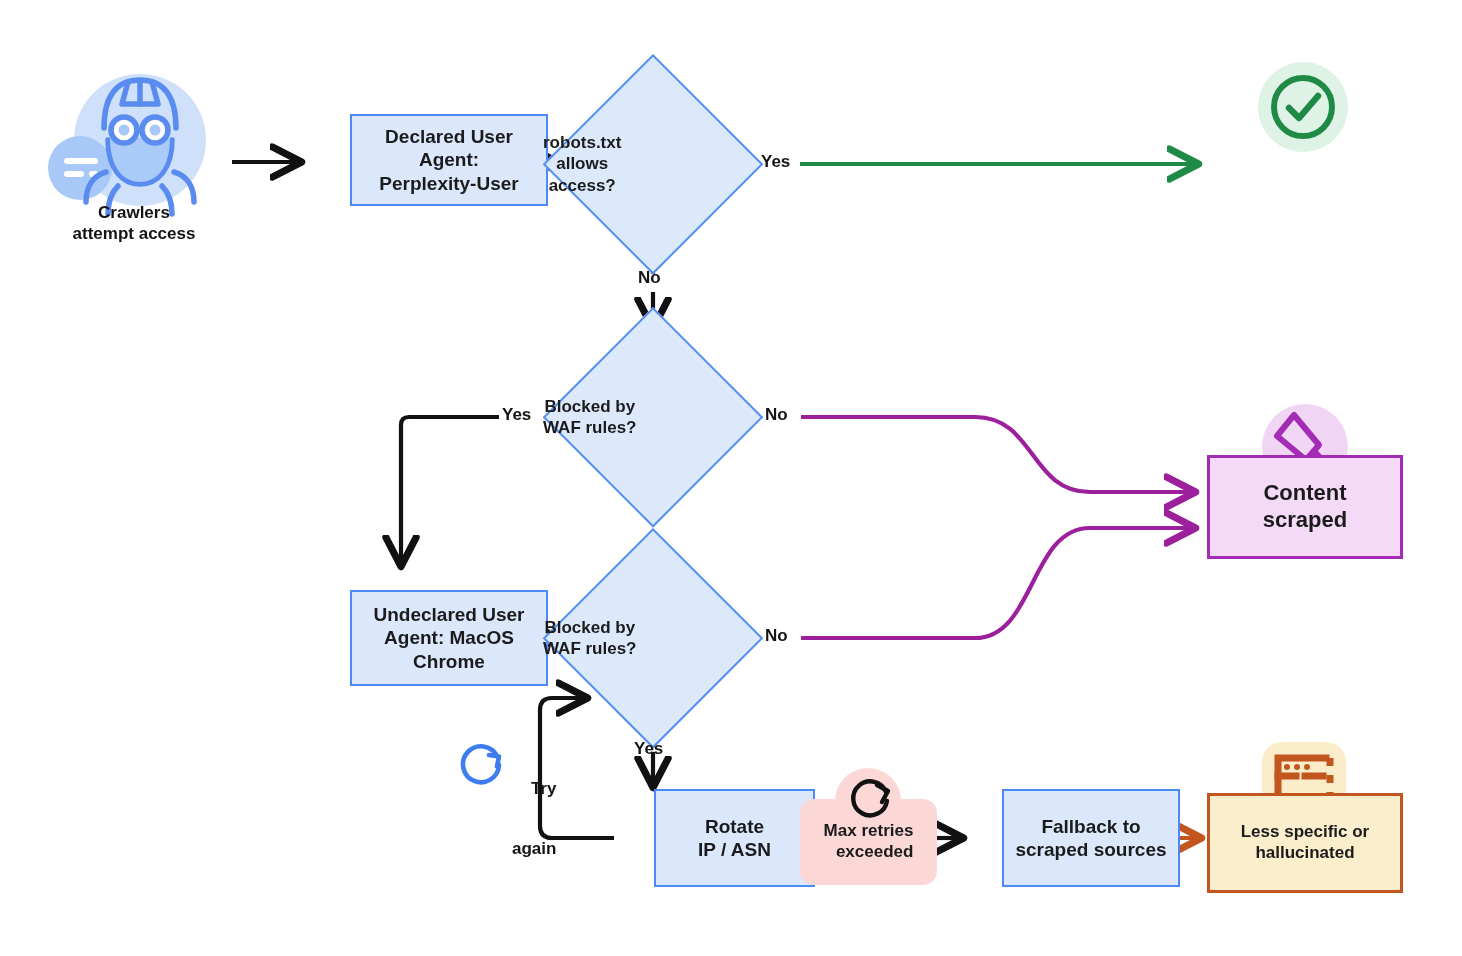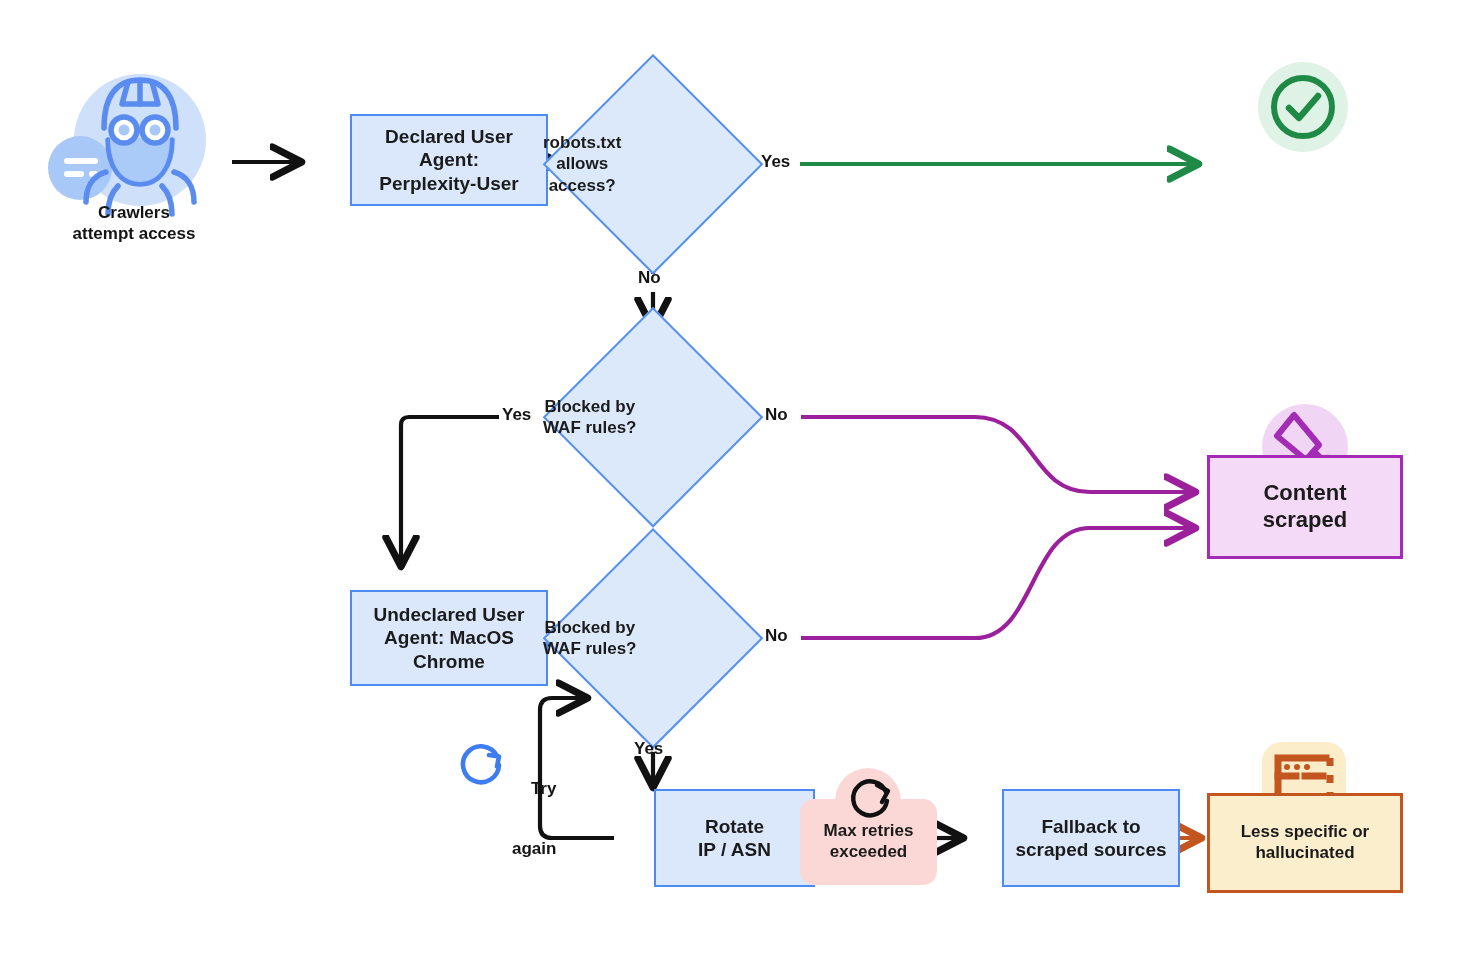--- a/index.html
+++ b/index.html
@@ -355,21 +355,21 @@
     </div>
   </div>
 
   <div class="badge-bump" style="left:868px; top:768px; width:66px; height:66px;"></div>
   <div class="icon-badge" style="left:845px; top:772px; width:52px; height:52px; z-index:4;">
     <svg viewBox="0 0 52 52" width="52" height="52">
       <path d="M41,20 A17,17 0 1 0 42,29" fill="none" stroke="#111111" stroke-width="4.4" stroke-linecap="round"></path>
       <path d="M32,13 L43,19 L37,30" fill="none" stroke="#111111" stroke-width="4.4" stroke-linecap="round" stroke-linejoin="round"></path>
     </svg>
   </div>
-  <div class="badge-pink" style="left:800px; top:799px; width:137px; height:86px;">
+  <div class="badge-pink" style="left:800px; top:799px; width:137px; height:86px;text-align:right;">
     <div>
       <div>Max retries</div>
       <div>exceeded</div>
     </div>
   </div>
 
   <div class="node rect-blue" style="left:962px; top:789px; width:178px; height:98px;">
     <div>
       <div>Fallback to</div>
       <div>scraped sources</div>

